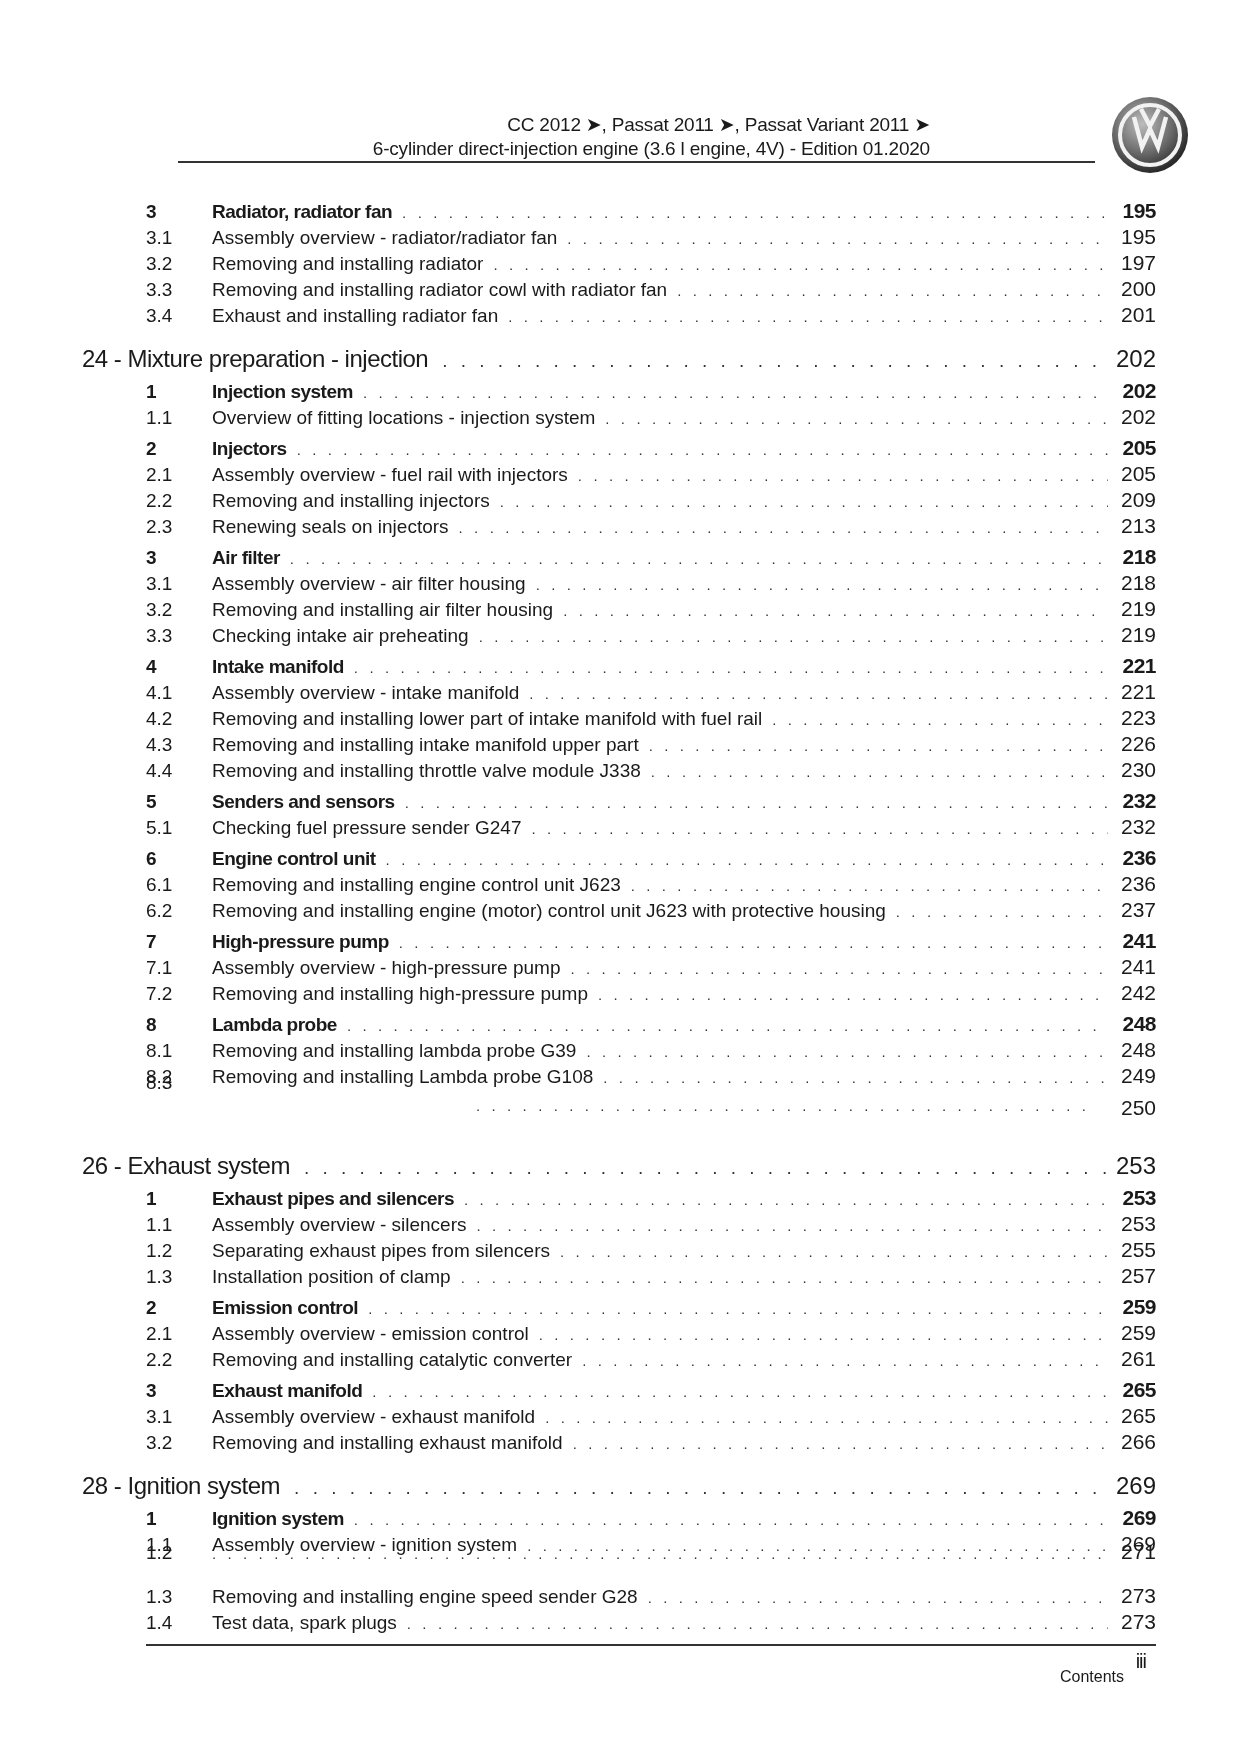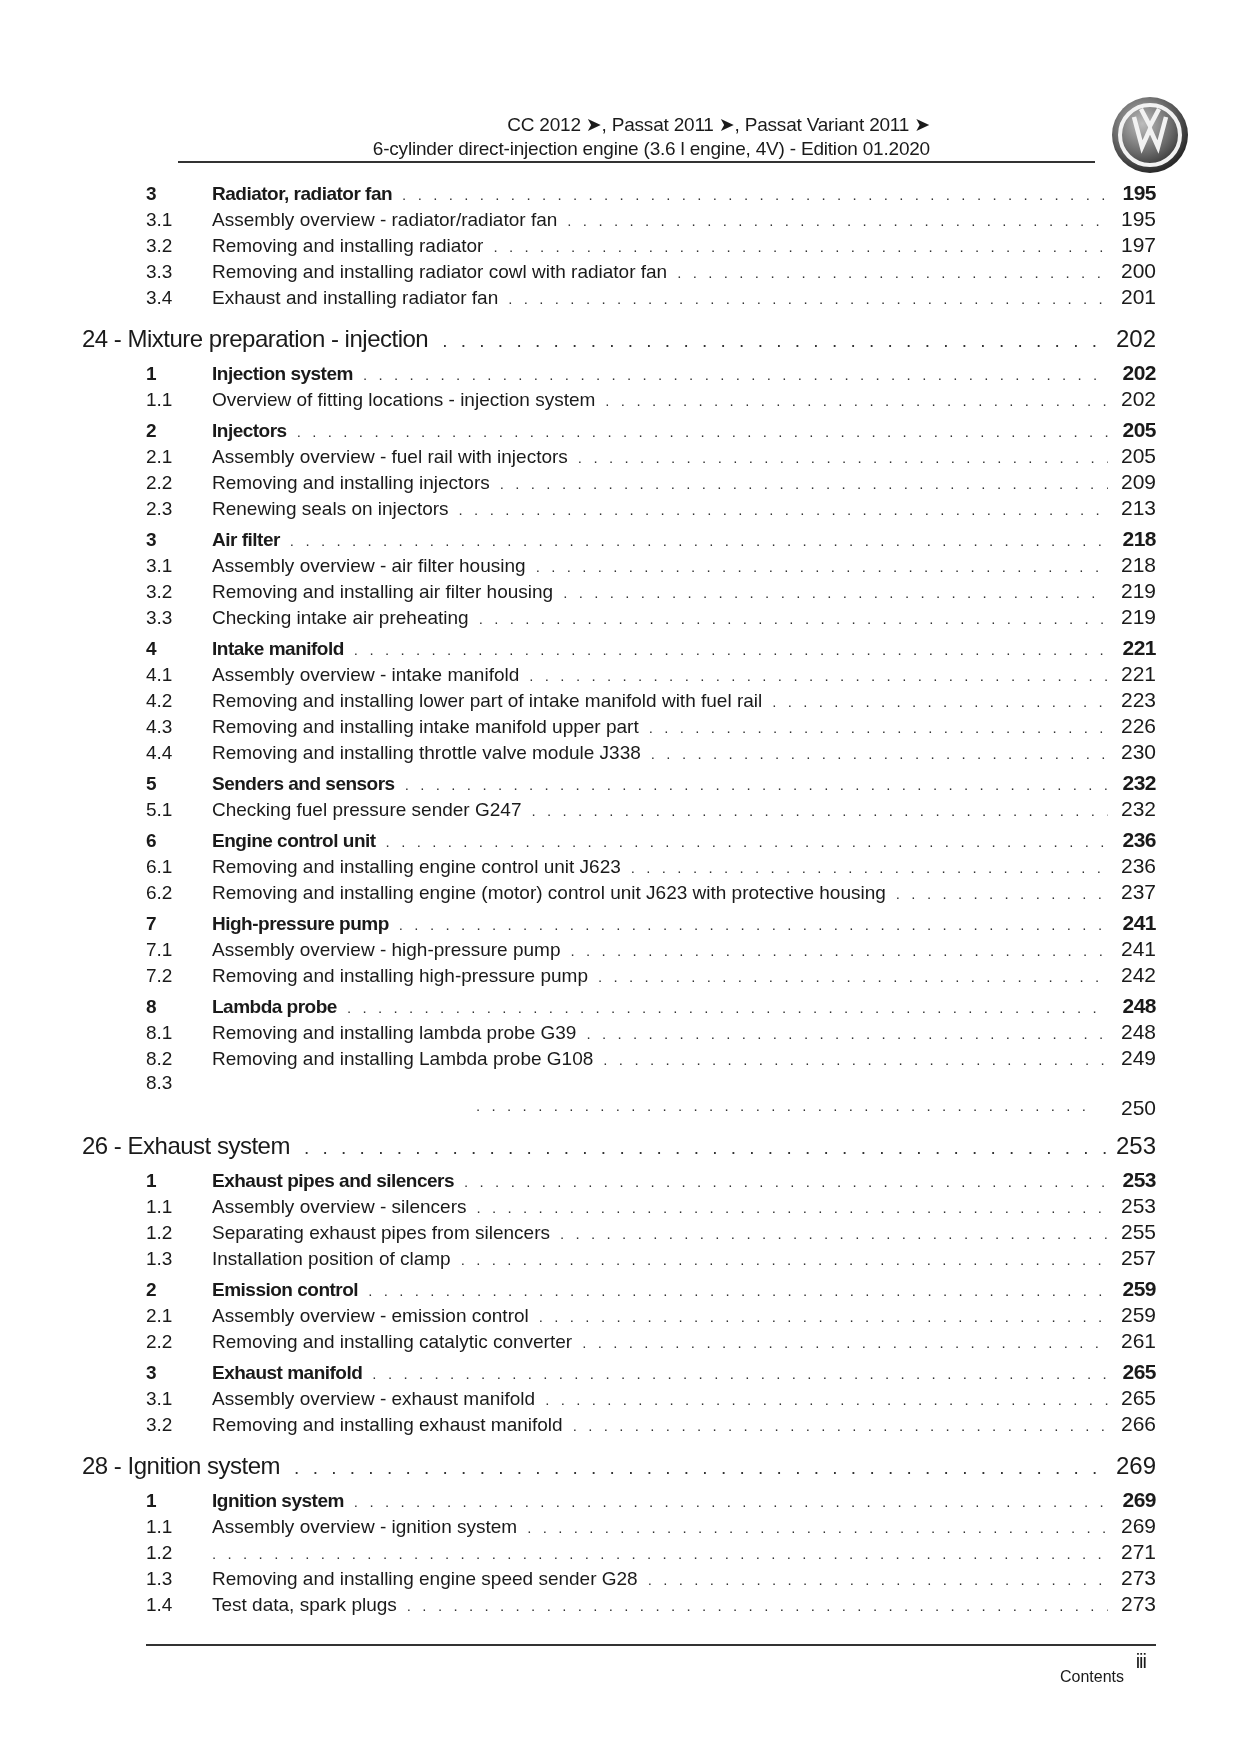--- a/index.html
+++ b/index.html
@@ -8,21 +8,21 @@
   .header { position: absolute; left: 0; top: 13px; width: 1068px; height: 160px; margin-left: 32px; }
   .header-lines { position: absolute; right: 170px; top: 100px; text-align: right;
                   font-size: 19px; line-height: 24px; color: #1a1a1a; letter-spacing: -0.2px; }
   .header-rule { position: absolute; left: 146px; top: 148px; width: 917px; height: 0;
                  border-top: 2px solid #333; }
   .logo { position: absolute; left: 1078px; top: 82px; width: 80px; height: 80px; }
 
   .toc { position: absolute; left: 146px; top: 176px; width: 1010px; }
   .row { position: relative; display: flex; align-items: baseline; height: 26px; }
   .row .num { width: 66px; flex: none; font-size: 19px; }
-  .row .title { white-space: nowrap; font-size: 19px; padding-right: 10px; }
+  .row .title { white-space: nowrap; font-size: 19px; padding-right: 10px; margin-top: 20px; }
   .row .dots { flex: 1; overflow: hidden; white-space: nowrap; font-size: 15px;
                letter-spacing: 3.6px; color: #333; }
   .row .page { width: 48px; text-align: right; flex: none; font-size: 21px; }
   .row.sec .title, .row.sec .num, .row.sec .page { font-weight: bold; letter-spacing: -0.5px; }
   .row.sec { margin-top: 5px; }
   .row.chap { height: 34px; margin-top: 14px; margin-left: -64px; }
   .row.chap .title { font-size: 24px; padding-right: 14px; letter-spacing: -0.5px; }
   .row.chap .dots { font-size: 19px; letter-spacing: 4px; }
   .row.chap .page { font-size: 24px; width: 50px; }
   .row.chap + .row.sec { margin-top: 2px; }

